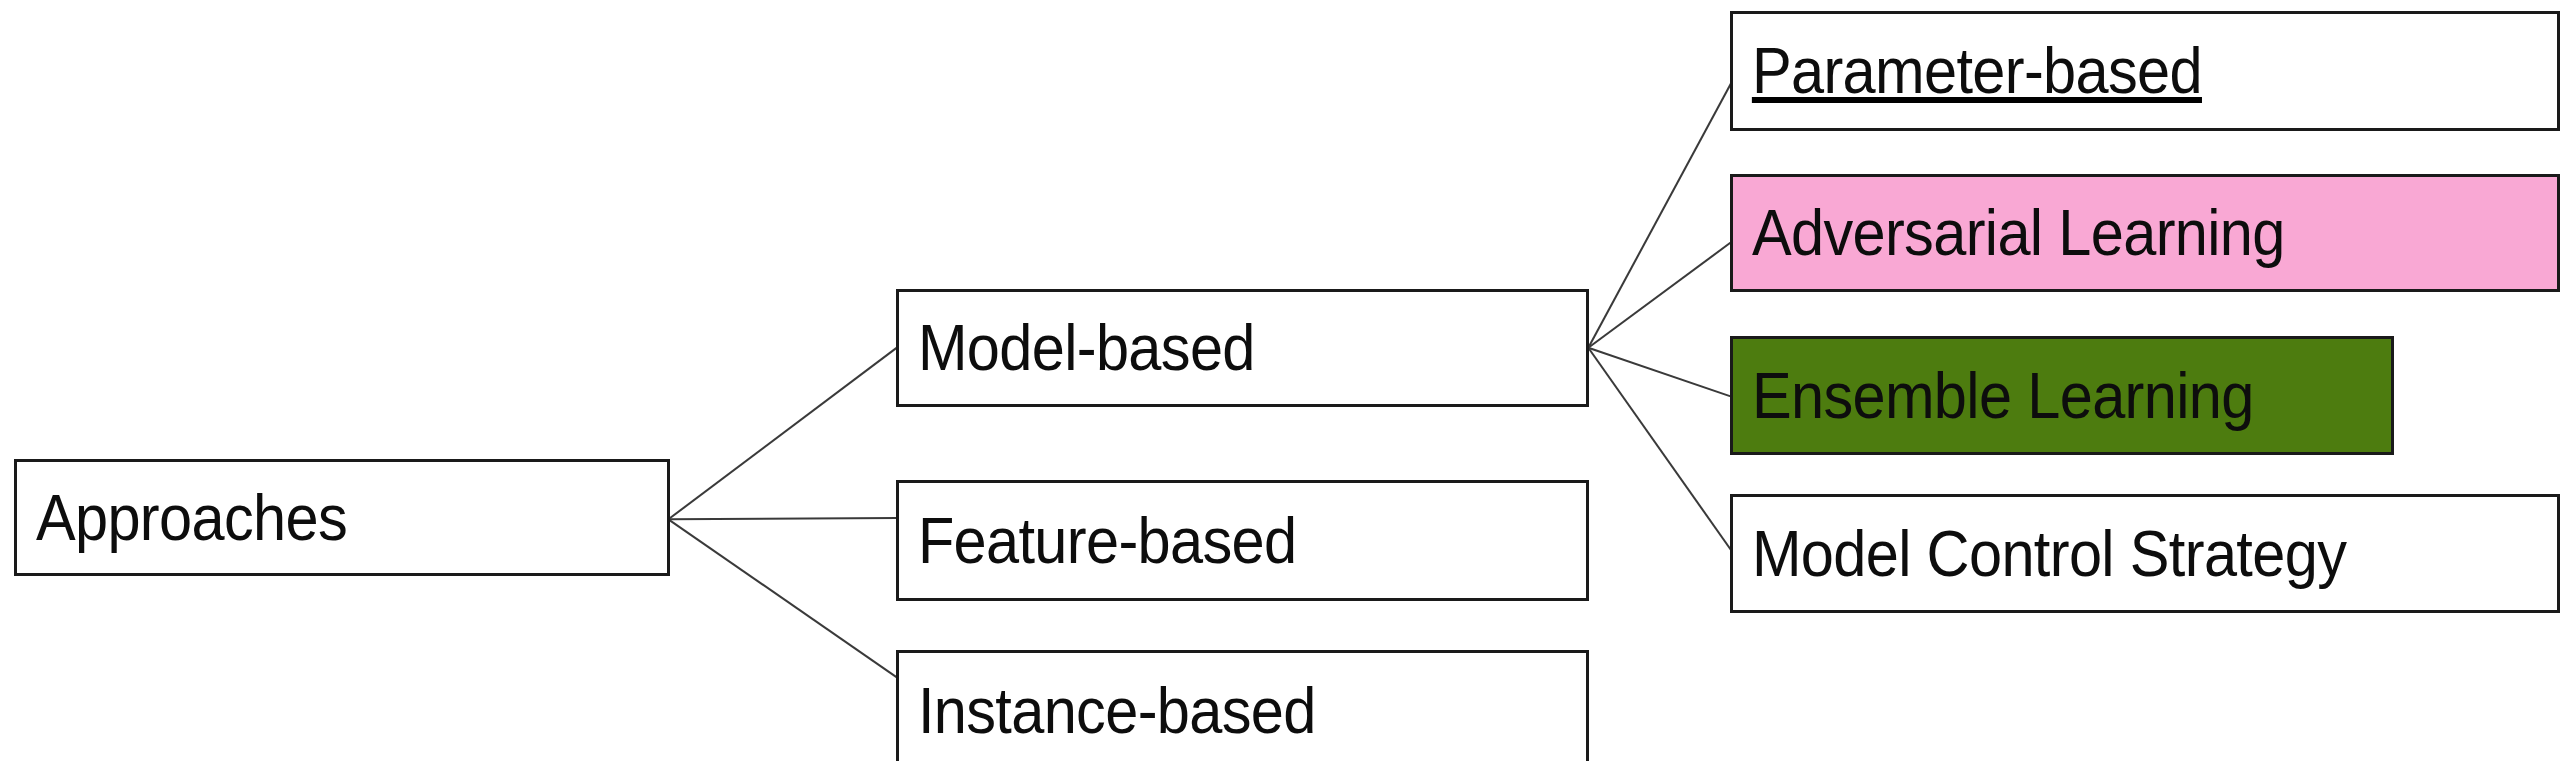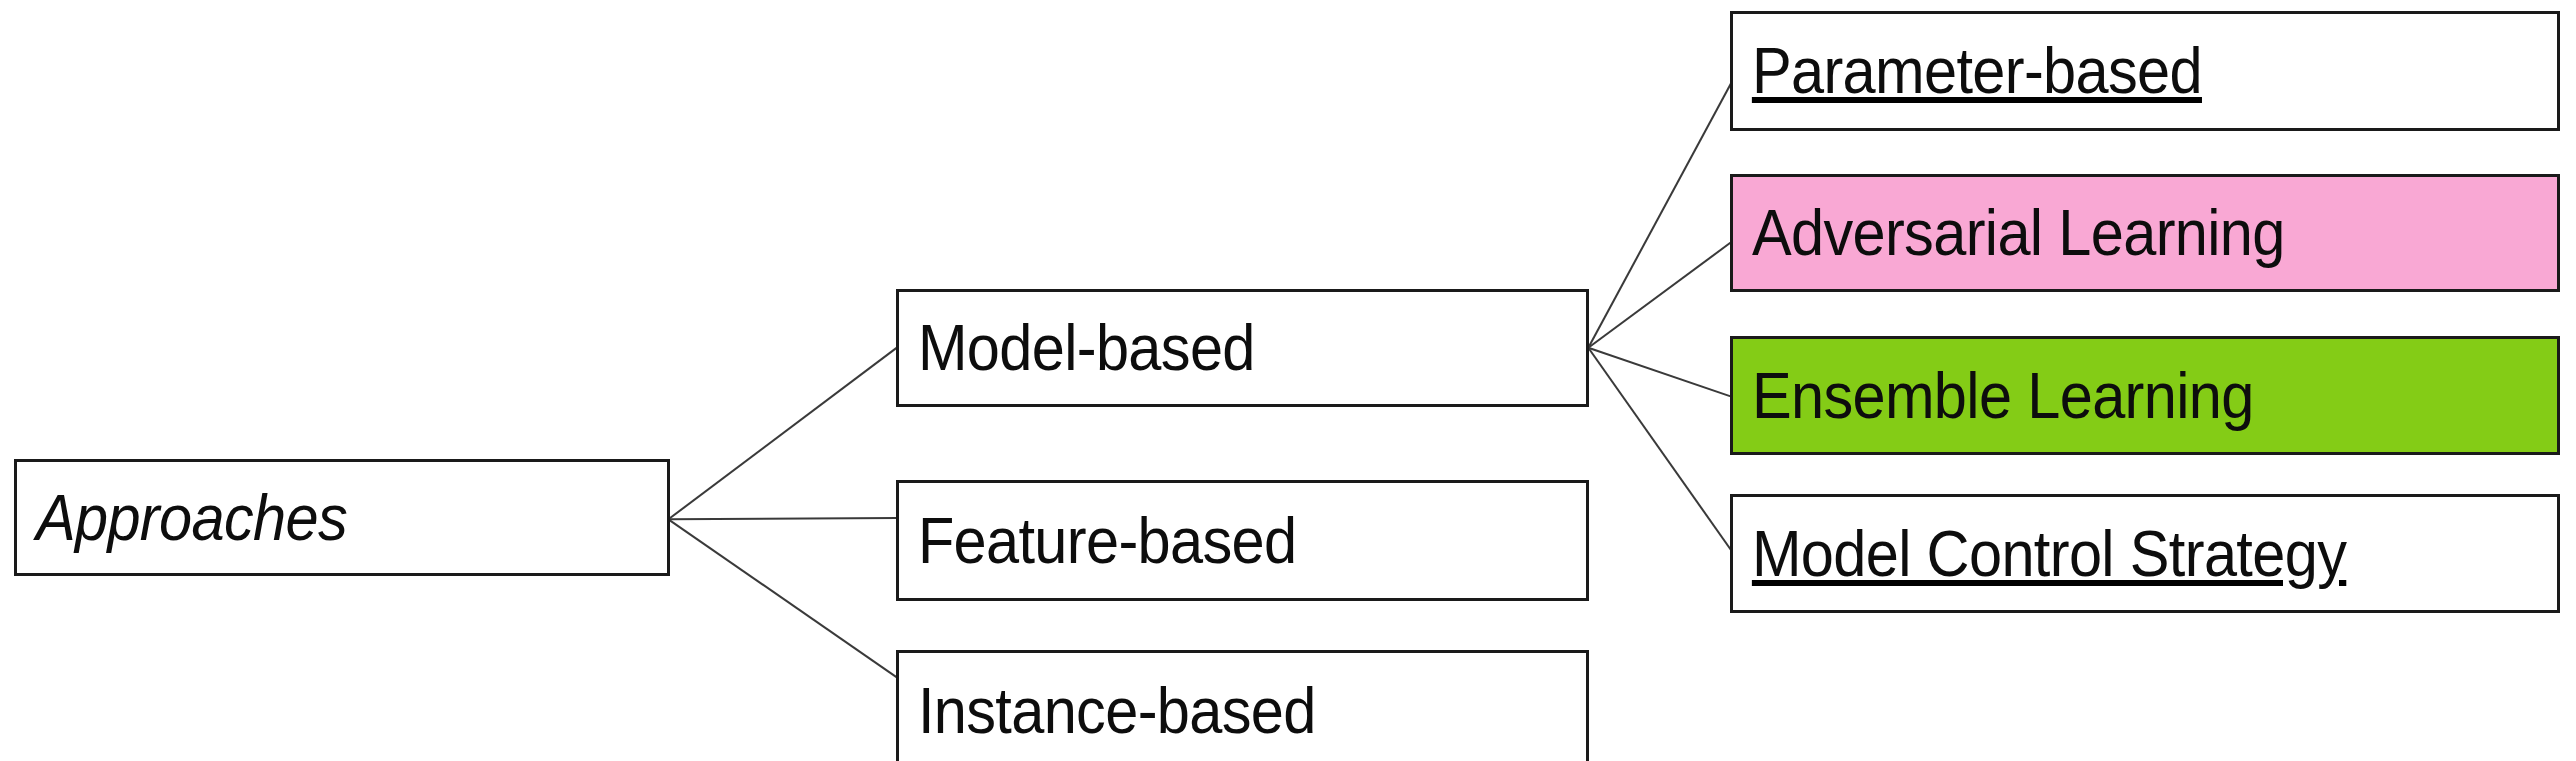--- a/index.html
+++ b/index.html
@@ -59,21 +59,21 @@
         <line x1="986" y1="766" x2="1324" y2="512" stroke="#3a3a3a" stroke-width="3" shape-rendering="geometricPrecision"></line>
         <line x1="986" y1="766" x2="1324" y2="764" stroke="#3a3a3a" stroke-width="3" shape-rendering="geometricPrecision"></line>
         <line x1="986" y1="766" x2="1324" y2="1000" stroke="#3a3a3a" stroke-width="3" shape-rendering="geometricPrecision"></line>
         <line x1="2343" y1="513" x2="2554" y2="122" stroke="#3a3a3a" stroke-width="3" shape-rendering="geometricPrecision"></line>
         <line x1="2343" y1="513" x2="2554" y2="357" stroke="#3a3a3a" stroke-width="3" shape-rendering="geometricPrecision"></line>
         <line x1="2343" y1="513" x2="2554" y2="585" stroke="#3a3a3a" stroke-width="3" shape-rendering="geometricPrecision"></line>
         <line x1="2343" y1="513" x2="2554" y2="812" stroke="#3a3a3a" stroke-width="3" shape-rendering="geometricPrecision"></line>
       </g>
   </svg>
 
-  <div class="node-box" id="node-approaches" style="left: 13.6px; top: 459px; width: 656px; height: 117px; border-color: rgb(26, 26, 26); border-width: 3.4px; background: rgb(255, 255, 255); font-style: italic;">
+  <div class="node-box" id="node-approaches" style="left: 13.6px; top: 459px; width: 656px; height: 117px; border-color: rgb(26, 26, 26); border-width: 3.4px; background: rgb(255, 255, 255);">
     <span class="node-label" style="font-size: 64px; color: rgb(13, 13, 13);">Approaches</span>
   </div>
 
   <div class="node-box" id="node-model-based" style="left: 896px; top: 289px; width: 693px; height: 118px; border-color: rgb(26, 26, 26); border-width: 3.4px; background: rgb(255, 255, 255);">
     <span class="node-label" style="font-size: 64px; color: rgb(13, 13, 13);">Model-based</span>
   </div>
 
   <div class="node-box" id="node-feature-based" style="left: 896px; top: 456px; width: 693px; height: 121px; border-color: rgb(26, 26, 26); border-width: 3.4px; background: rgb(255, 255, 255); margin-top: 24px;">
     <span class="node-label" style="font-size: 64px; color: rgb(13, 13, 13);">Feature-based</span>
   </div>
@@ -83,22 +83,22 @@
   </div>
 
   <div class="node-box" id="node-parameter-based" style="left: 1730px; top: 11px; width: 830px; height: 120px; border-color: rgb(26, 26, 26); border-width: 3.4px; background: rgb(255, 255, 255); text-decoration: underline;">
     <span class="node-label" style="font-size: 64px; color: rgb(13, 13, 13);">Parameter-based</span>
   </div>
 
   <div class="node-box" id="node-adversarial-learning" style="left: 1730px; top: 174px; width: 830px; height: 118px; border-color: rgb(26, 26, 26); border-width: 3.4px; background: #f9a8d4;">
     <span class="node-label" style="font-size: 64px; color: rgb(13, 13, 13);">Adversarial Learning</span>
   </div>
 
-  <div class="node-box" id="node-ensemble-learning" style="left: 1730px; top: 336px; width: 830px; height: 119px; border-color: rgb(26, 26, 26); border-width: 3.4px; background: #84cc16;">
+  <div class="node-box" id="node-ensemble-learning" style="left: 1730px; top: 336px; width: 664px; height: 119px; border-color: rgb(26, 26, 26); border-width: 3.4px; background: #4d7c0f;">
     <span class="node-label" style="font-size: 64px; color: rgb(13, 13, 13);">Ensemble Learning</span>
   </div>
 
-  <div class="node-box" id="node-model-control-strategy" style="left: 1730px; top: 494px; width: 830px; height: 119px; border-color: rgb(26, 26, 26); border-width: 3.4px; background: rgb(255, 255, 255); text-decoration: underline;">
+  <div class="node-box" id="node-model-control-strategy" style="left: 1730px; top: 494px; width: 830px; height: 119px; border-color: rgb(26, 26, 26); border-width: 3.4px; background: rgb(255, 255, 255);">
     <span class="node-label" style="font-size: 64px; color: rgb(13, 13, 13);">Model Control Strategy</span>
   </div>
 
 </div>
 
 
 </body></html>

